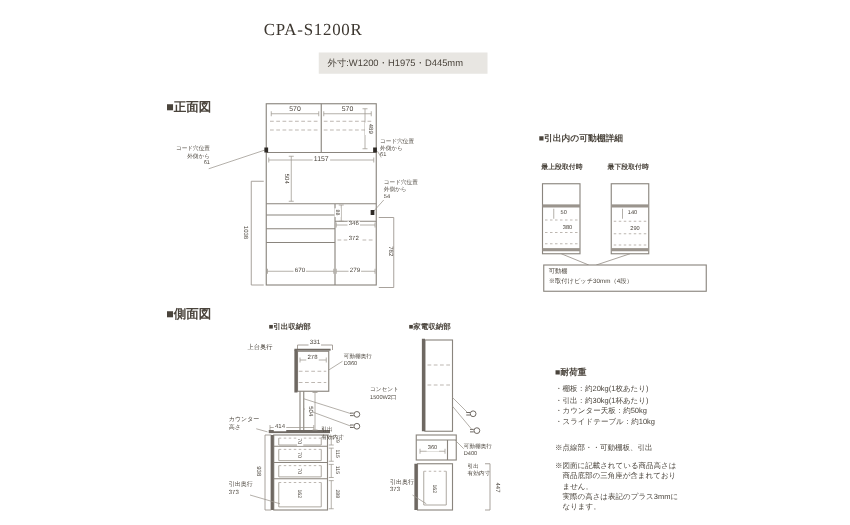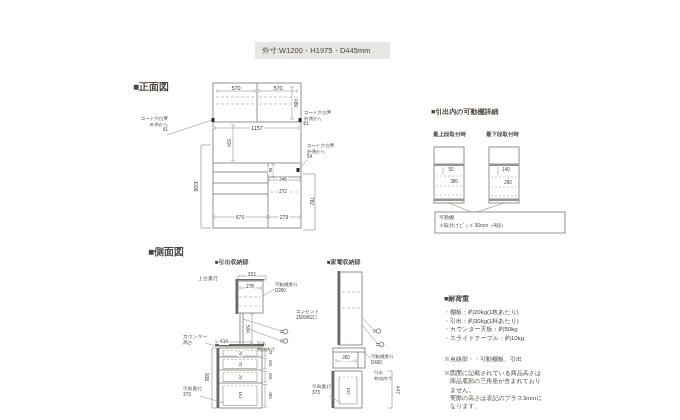--- a/index.html
+++ b/index.html
@@ -92,20 +92,21 @@
       <path stroke="#9b958e" stroke-width="0.7" d="M388 371H392V408H388"></path>
       <path stroke="#9b958e" stroke-width="0.6" d="M362 318L374 330M362 325L377 343M371 359L364 352M330 396L341 403"></path>
       <g stroke="#6e6862" stroke-width="0.8">
         <circle cx="378.5" cy="331" r="2.3"></circle>
         <circle cx="381.5" cy="344.5" r="2.3"></circle>
         <path d="M373 330h3M373 332h3M376 343.5h3M376 345.5h3"></path>
       </g>
     </g>
   </svg>
 
+  <div class="t title" style="left:211px;top:16px;">CPA-S1200R</div>
   <div class="subbox">外寸:W1200・H1975・D445mm</div>
 
   <div class="t f10 b" style="left:133px;top:81px;">■正面図</div>
   <div class="t f55 c" style="left:236px;top:88px;">570</div>
   <div class="t f55 c" style="left:278px;top:88px;">570</div>
   <div class="t f48 cv bg" style="left:295px;top:103px;">489</div>
   <div class="t f55 c bg" style="left:257px;top:128px;">1157</div>
   <div class="t f48 cv bg" style="left:228px;top:143px;">504</div>
   <div class="t f45 ar" style="left:136px;top:116px;width:32px;">コード穴位置
 外側から
@@ -127,21 +128,21 @@
   <div class="t f7 b" style="left:431px;top:108px;">■引出内の可動棚詳細</div>
   <div class="t f55 b" style="left:433px;top:131px;">最上段取付時</div>
   <div class="t f55 b" style="left:486px;top:131px;">最下段取付時</div>
   <div class="t f45 c bg" style="left:451px;top:170px;">50</div>
   <div class="t f45 c bg" style="left:454px;top:182px;">380</div>
   <div class="t f45 c bg" style="left:506px;top:170px;">140</div>
   <div class="t f45 c bg" style="left:508px;top:183px;">290</div>
   <div class="t f5" style="left:439px;top:214px;">可動棚</div>
   <div class="t f5" style="left:439px;top:222px;">※取付けピッチ30mm（4段）</div>
 
-  <div class="t f10 b" style="left:148px;top:246px;">■側面図</div>
+  <div class="t f10 b" style="left:133px;top:246px;">■側面図</div>
   <div class="t f6 b" style="left:215px;top:259px;">■引出収納部</div>
   <div class="t f6 b" style="left:327px;top:259px;">■家電収納部</div>
 
   <div class="t f5" style="left:198px;top:275px;">上台奥行</div>
   <div class="t f5 c bg" style="left:252px;top:274px;">331</div>
   <div class="t f48 c bg" style="left:250px;top:287px;">278</div>
   <div class="t f45" style="left:275px;top:282px;">可動棚奥行
 D360</div>
   <div class="t f45" style="left:296px;top:309px;">コンセント
 1500W2口</div>

